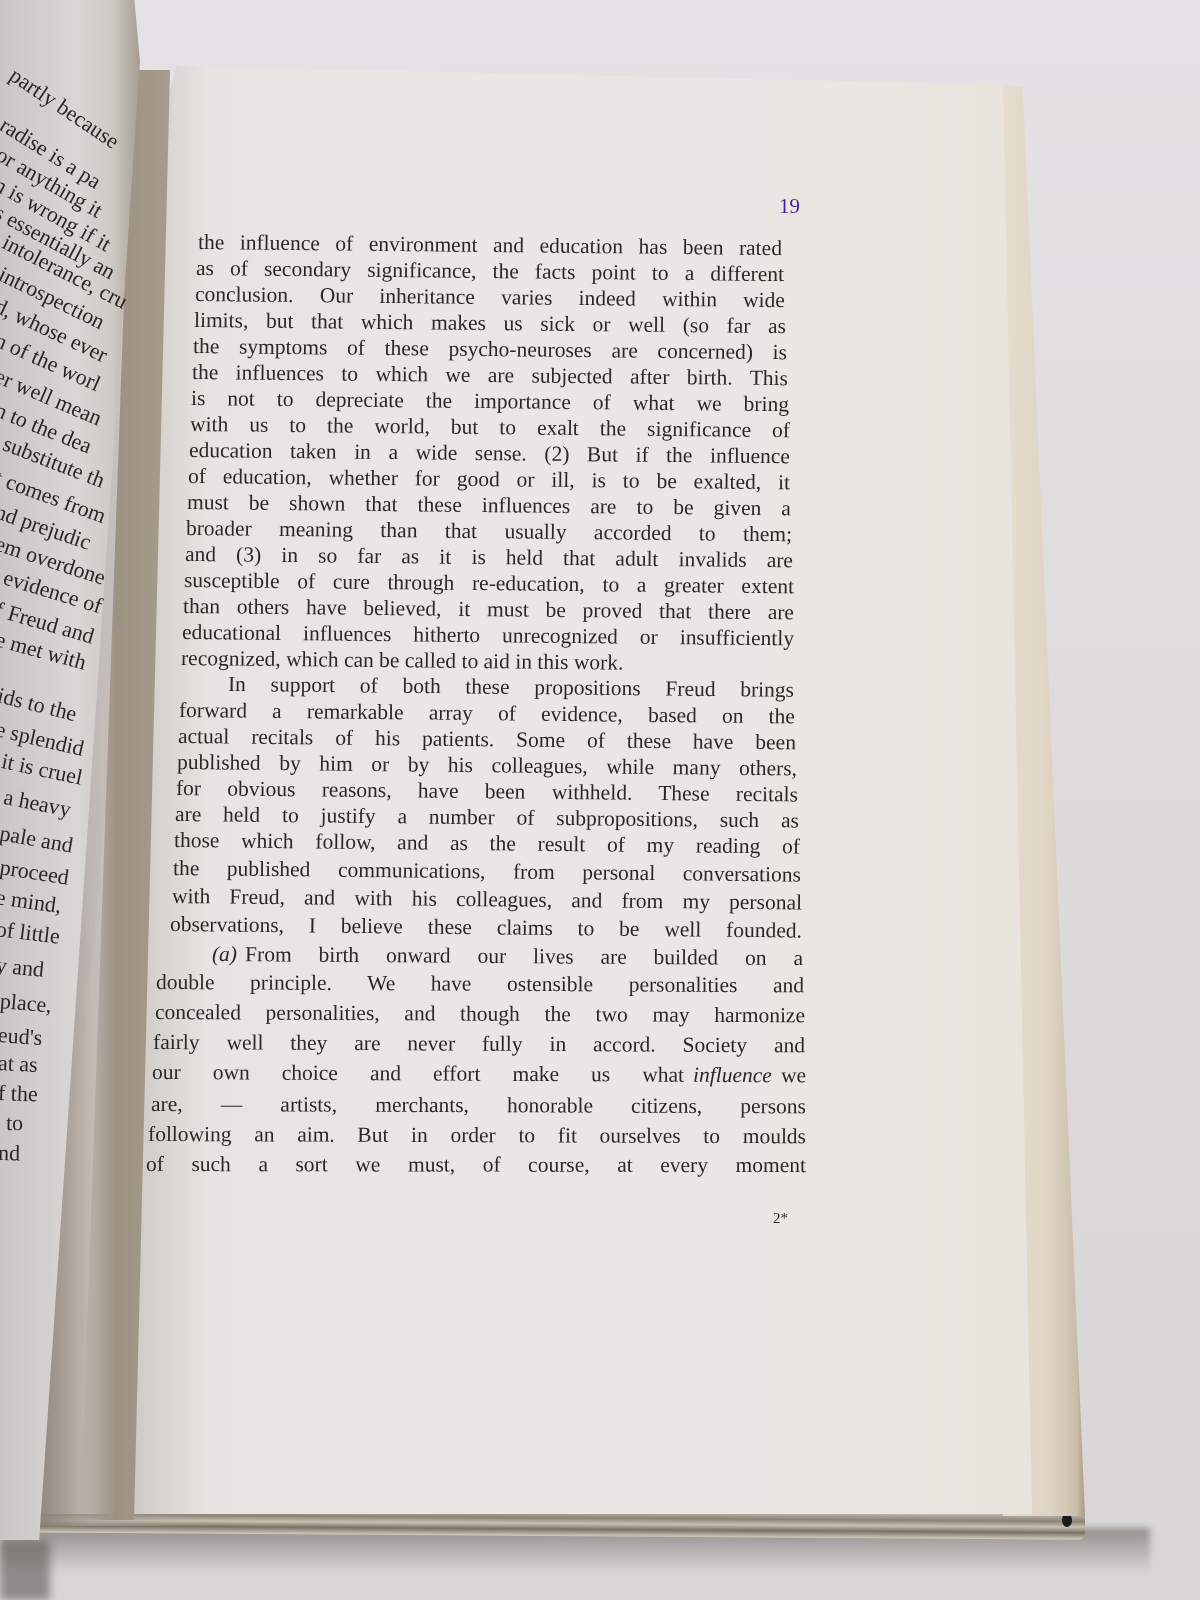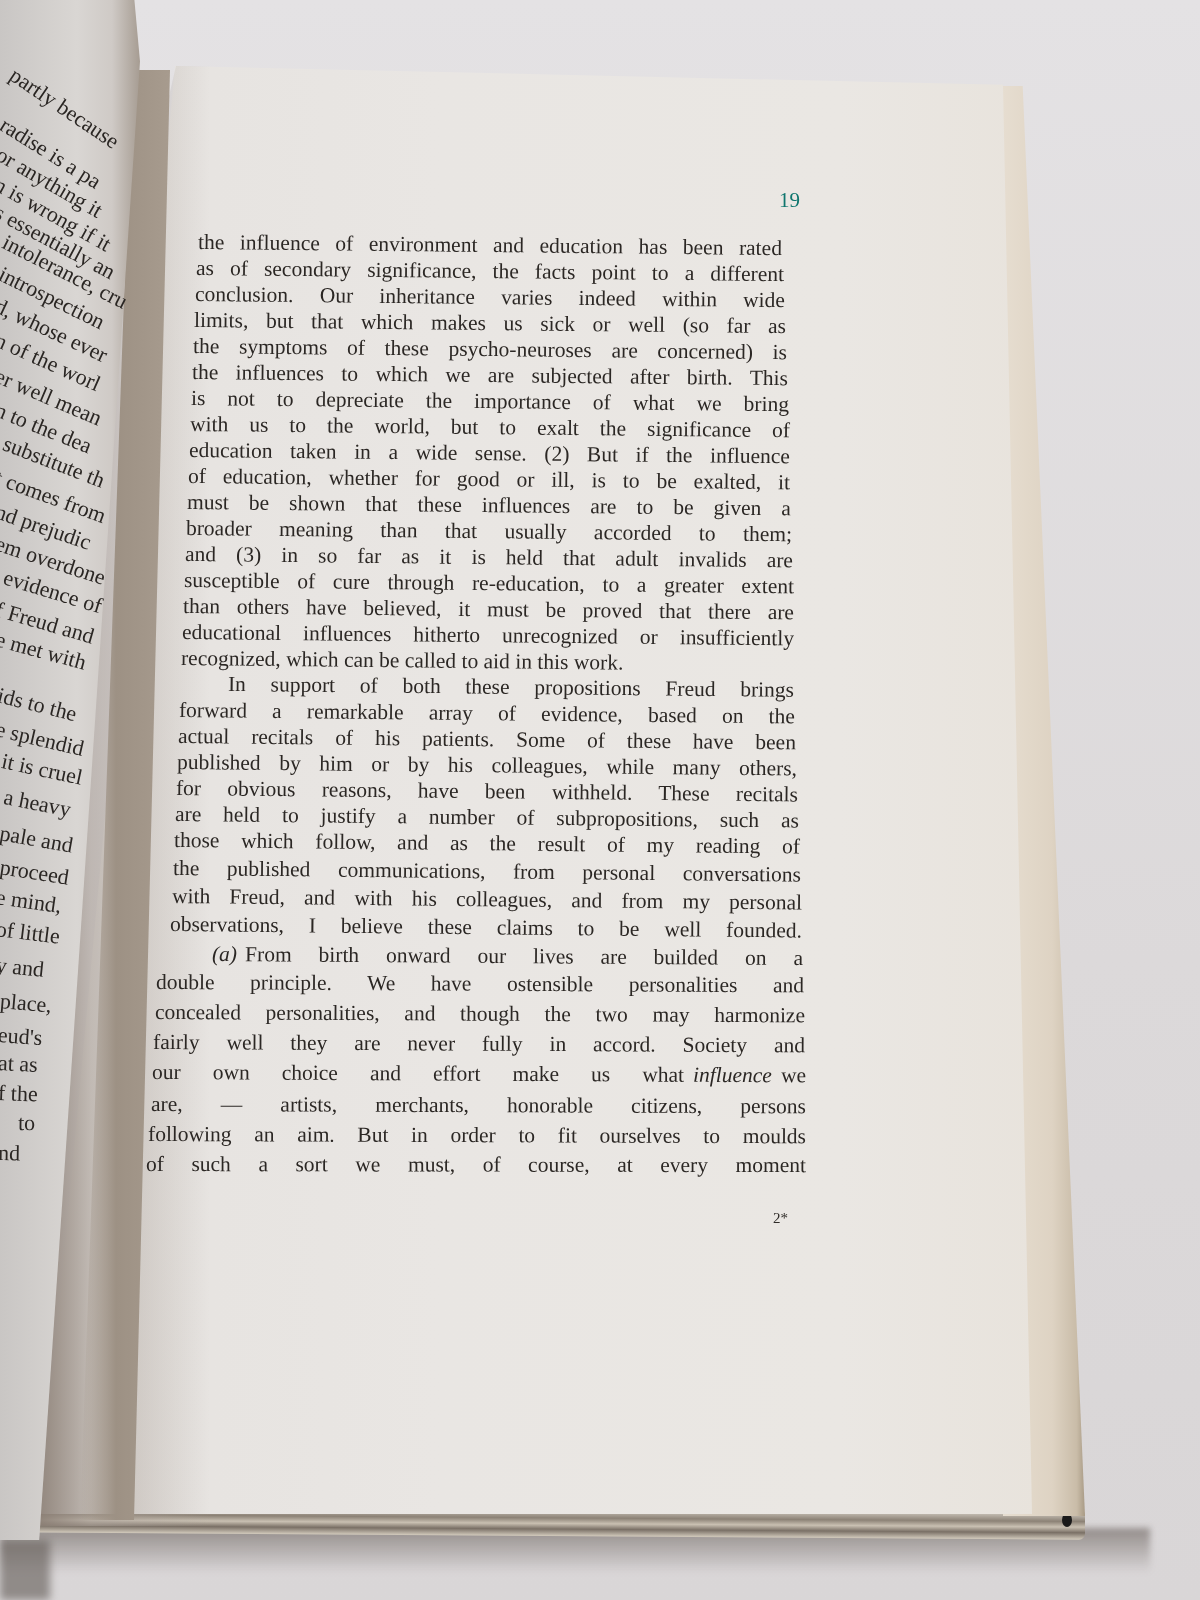--- a/index.html
+++ b/index.html
@@ -66,21 +66,21 @@
     .left-text {
       position: absolute; left: 0; top: 0; width: 140px; height: 1200px;
       color: #2a2623; font-size: 22px; line-height: 1;
     }
     .left-line {
       position: absolute; white-space: nowrap; transform-origin: left center;
     }
 
     
     .page-number {
-      position: absolute; left: 779px; top: 188px; font-size: 21px; color: #0f766e; text-align: right;
+      position: absolute; left: 779px; top: 194px; font-size: 21px; color: #4c1d95; text-align: right;
     }
     .text-block {
       position: absolute; left: 150px; top: 230px; width: 660px;
       color: #2b2724; font-size: 21.5px;
     }
     .tl {
       position: absolute; white-space: nowrap;
       text-align: justify; text-align-last: justify;
       transform-origin: left center;
     }
@@ -130,21 +130,21 @@
   <span class="left-line" style="left:4px;top:786px;transform:rotate(11deg)">a heavy</span>
   <span class="left-line" style="left:0px;top:822px;transform:rotate(10deg)">pale and</span>
   <span class="left-line" style="left:0px;top:856px;transform:rotate(9deg)">proceed</span>
   <span class="left-line" style="left:-4px;top:886px;transform:rotate(8deg)">e mind,</span>
   <span class="left-line" style="left:-4px;top:918px;transform:rotate(7deg)">of little</span>
   <span class="left-line" style="left:-4px;top:954px;transform:rotate(6deg)">y and</span>
   <span class="left-line" style="left:0px;top:990px;transform:rotate(5deg)">place,</span>
   <span class="left-line" style="left:-2px;top:1024px;transform:rotate(4deg)">eud's</span>
   <span class="left-line" style="left:-2px;top:1052px;transform:rotate(3deg)">at as</span>
   <span class="left-line" style="left:-2px;top:1082px;transform:rotate(2deg)">f the</span>
-  <span class="left-line" style="left:18px;top:1112px;transform:rotate(1deg)">to</span>
+  <span class="left-line" style="left:6px;top:1112px;transform:rotate(1deg)">to</span>
   <span class="left-line" style="left:-2px;top:1142px;transform:rotate(1deg)">nd</span>
 </div>
 
 <div class="page-number">19</div>
 
 <div class="text-block">
   <div class="tl" style="left:48px;top:0px;width:584px;transform:rotate(0.6deg)">the influence of environment and education has been rated</div>
   <div class="tl" style="left:46px;top:26px;width:588px;transform:rotate(0.6deg)">as of secondary significance, the facts point to a different</div>
   <div class="tl" style="left:45px;top:52px;width:590px;transform:rotate(0.6deg)">conclusion. Our inheritance varies indeed within wide</div>
   <div class="tl" style="left:44px;top:78px;width:592px;transform:rotate(0.6deg)">limits, but that which makes us sick or well (so far as</div>

